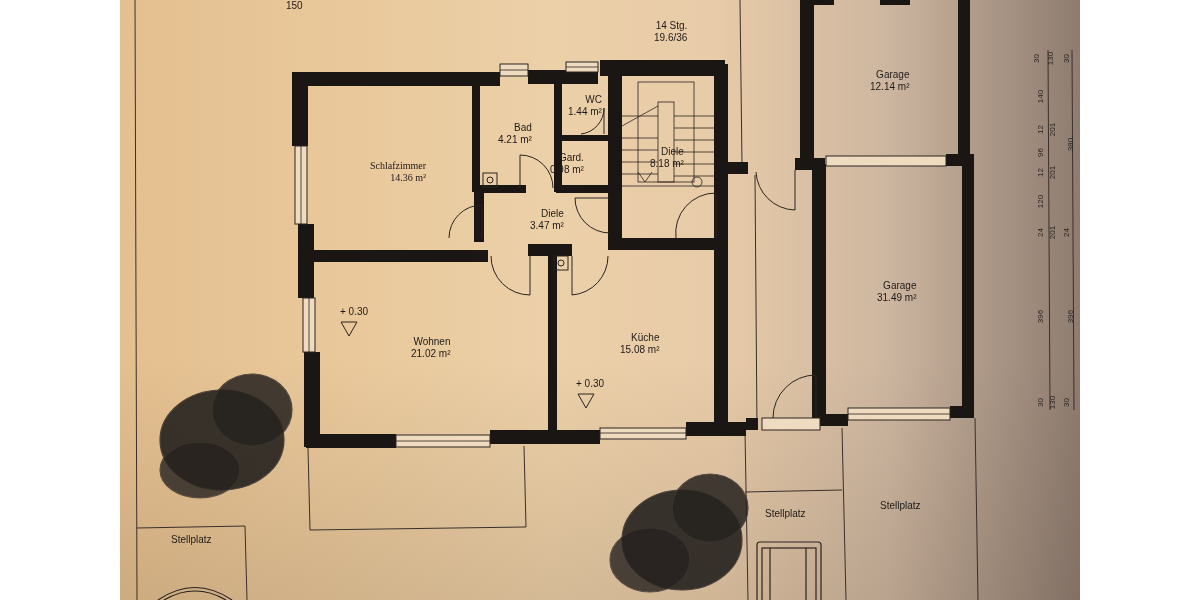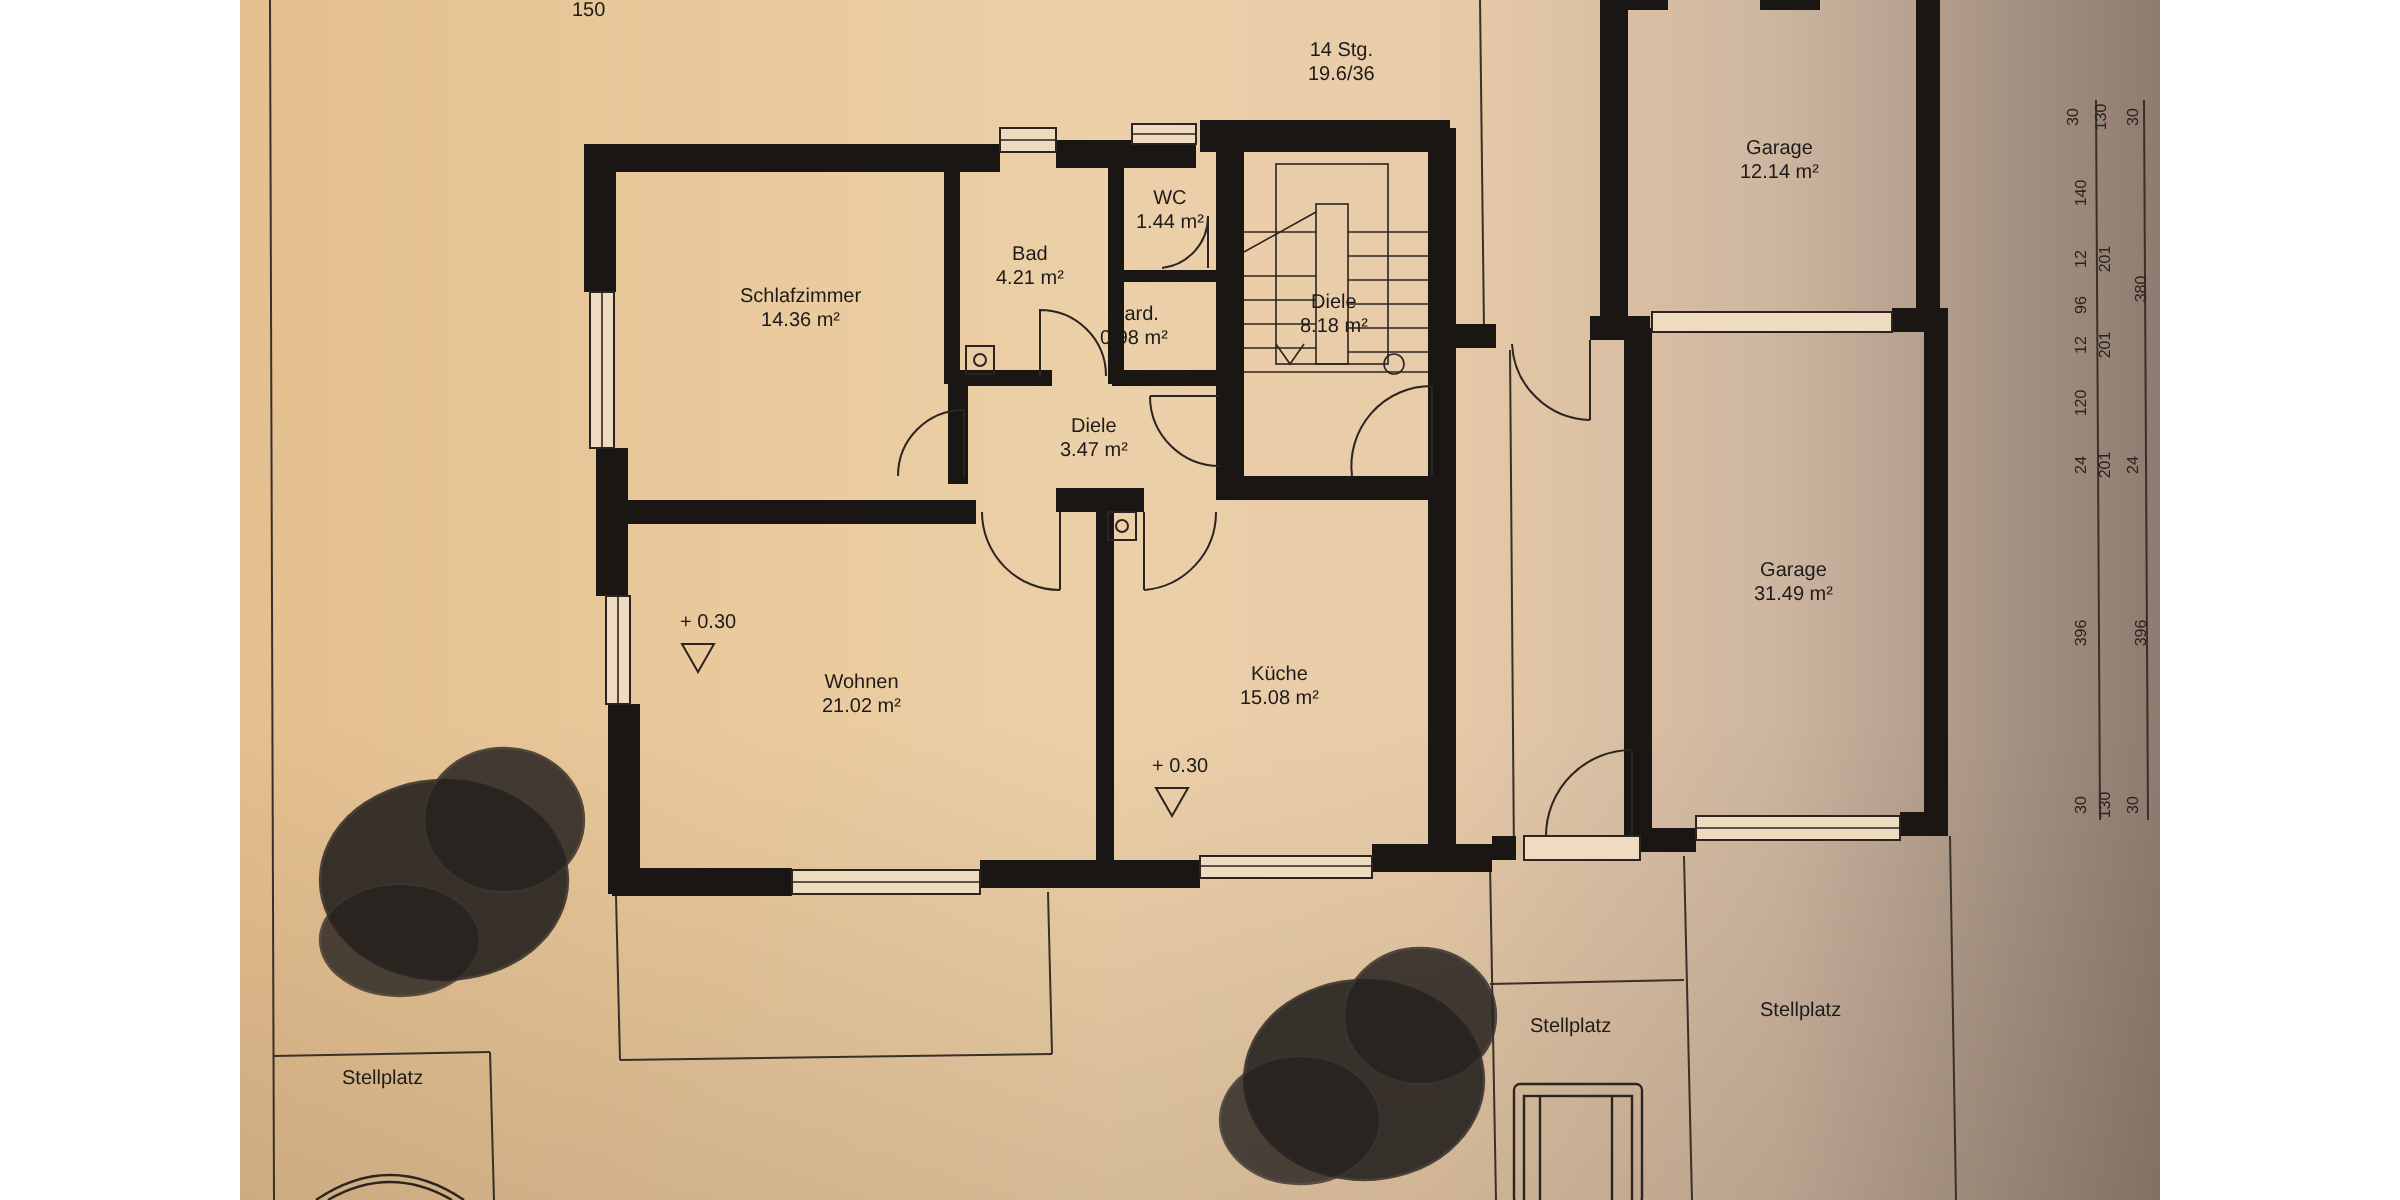--- a/index.html
+++ b/index.html
@@ -10,21 +10,21 @@
     overflow: hidden;
   }
   .paper::after {
     content: ""; position: absolute; inset: 0;
     background: linear-gradient(180deg, rgba(0,0,0,0) 0%, rgba(0,0,0,0) 60%, rgba(40,25,15,0.12) 100%);
     pointer-events: none;
   }
   svg.plan { position: absolute; left: 0; top: 0; width: 1200px; height: 600px; }
   .lbl {
     position: absolute; color: #1e1a18; font-size: 10px; line-height: 12px;
-    white-space: nowrap; text-align: center; font-weight: normal;
+    white-space: nowrap; text-align: right; font-weight: normal;
   }
   .room-name, .room-area { display: block; }
   .dim { position: absolute; font-size: 8px; color: #2a2420; transform: rotate(-90deg); transform-origin: center center; white-space: nowrap; }
 </style>
 </head>
 <body>
 
 <div class="paper"></div>
 
 <svg class="plan" viewBox="0 0 1200 600" xmlns="http://www.w3.org/2000/svg">
@@ -169,21 +169,21 @@
     <path d="M 164 600 Q 195 582 226 600"></path>
   </g>
 </svg>
 
 <div class="lbl" style="left:286px; top:0px;">150</div>
 <div class="lbl" style="left:654px; top:20px;">
   <span class="room-name">14 Stg.</span>
   <span class="room-area">19.6/36</span>
 </div>
 
-<div class="lbl" style="left:370px; top:143px;">
+<div class="lbl" style="left:370px; top:160px;font-family:Liberation Serif, serif;">
   <span class="room-name">Schlafzimmer</span>
   <span class="room-area">14.36 m²</span>
 </div>
 <div class="lbl" style="left:498px; top:122px;">
   <span class="room-name">Bad</span>
   <span class="room-area">4.21 m²</span>
 </div>
 <div class="lbl" style="left:568px; top:94px;">
   <span class="room-name">WC</span>
   <span class="room-area">1.44 m²</span>

